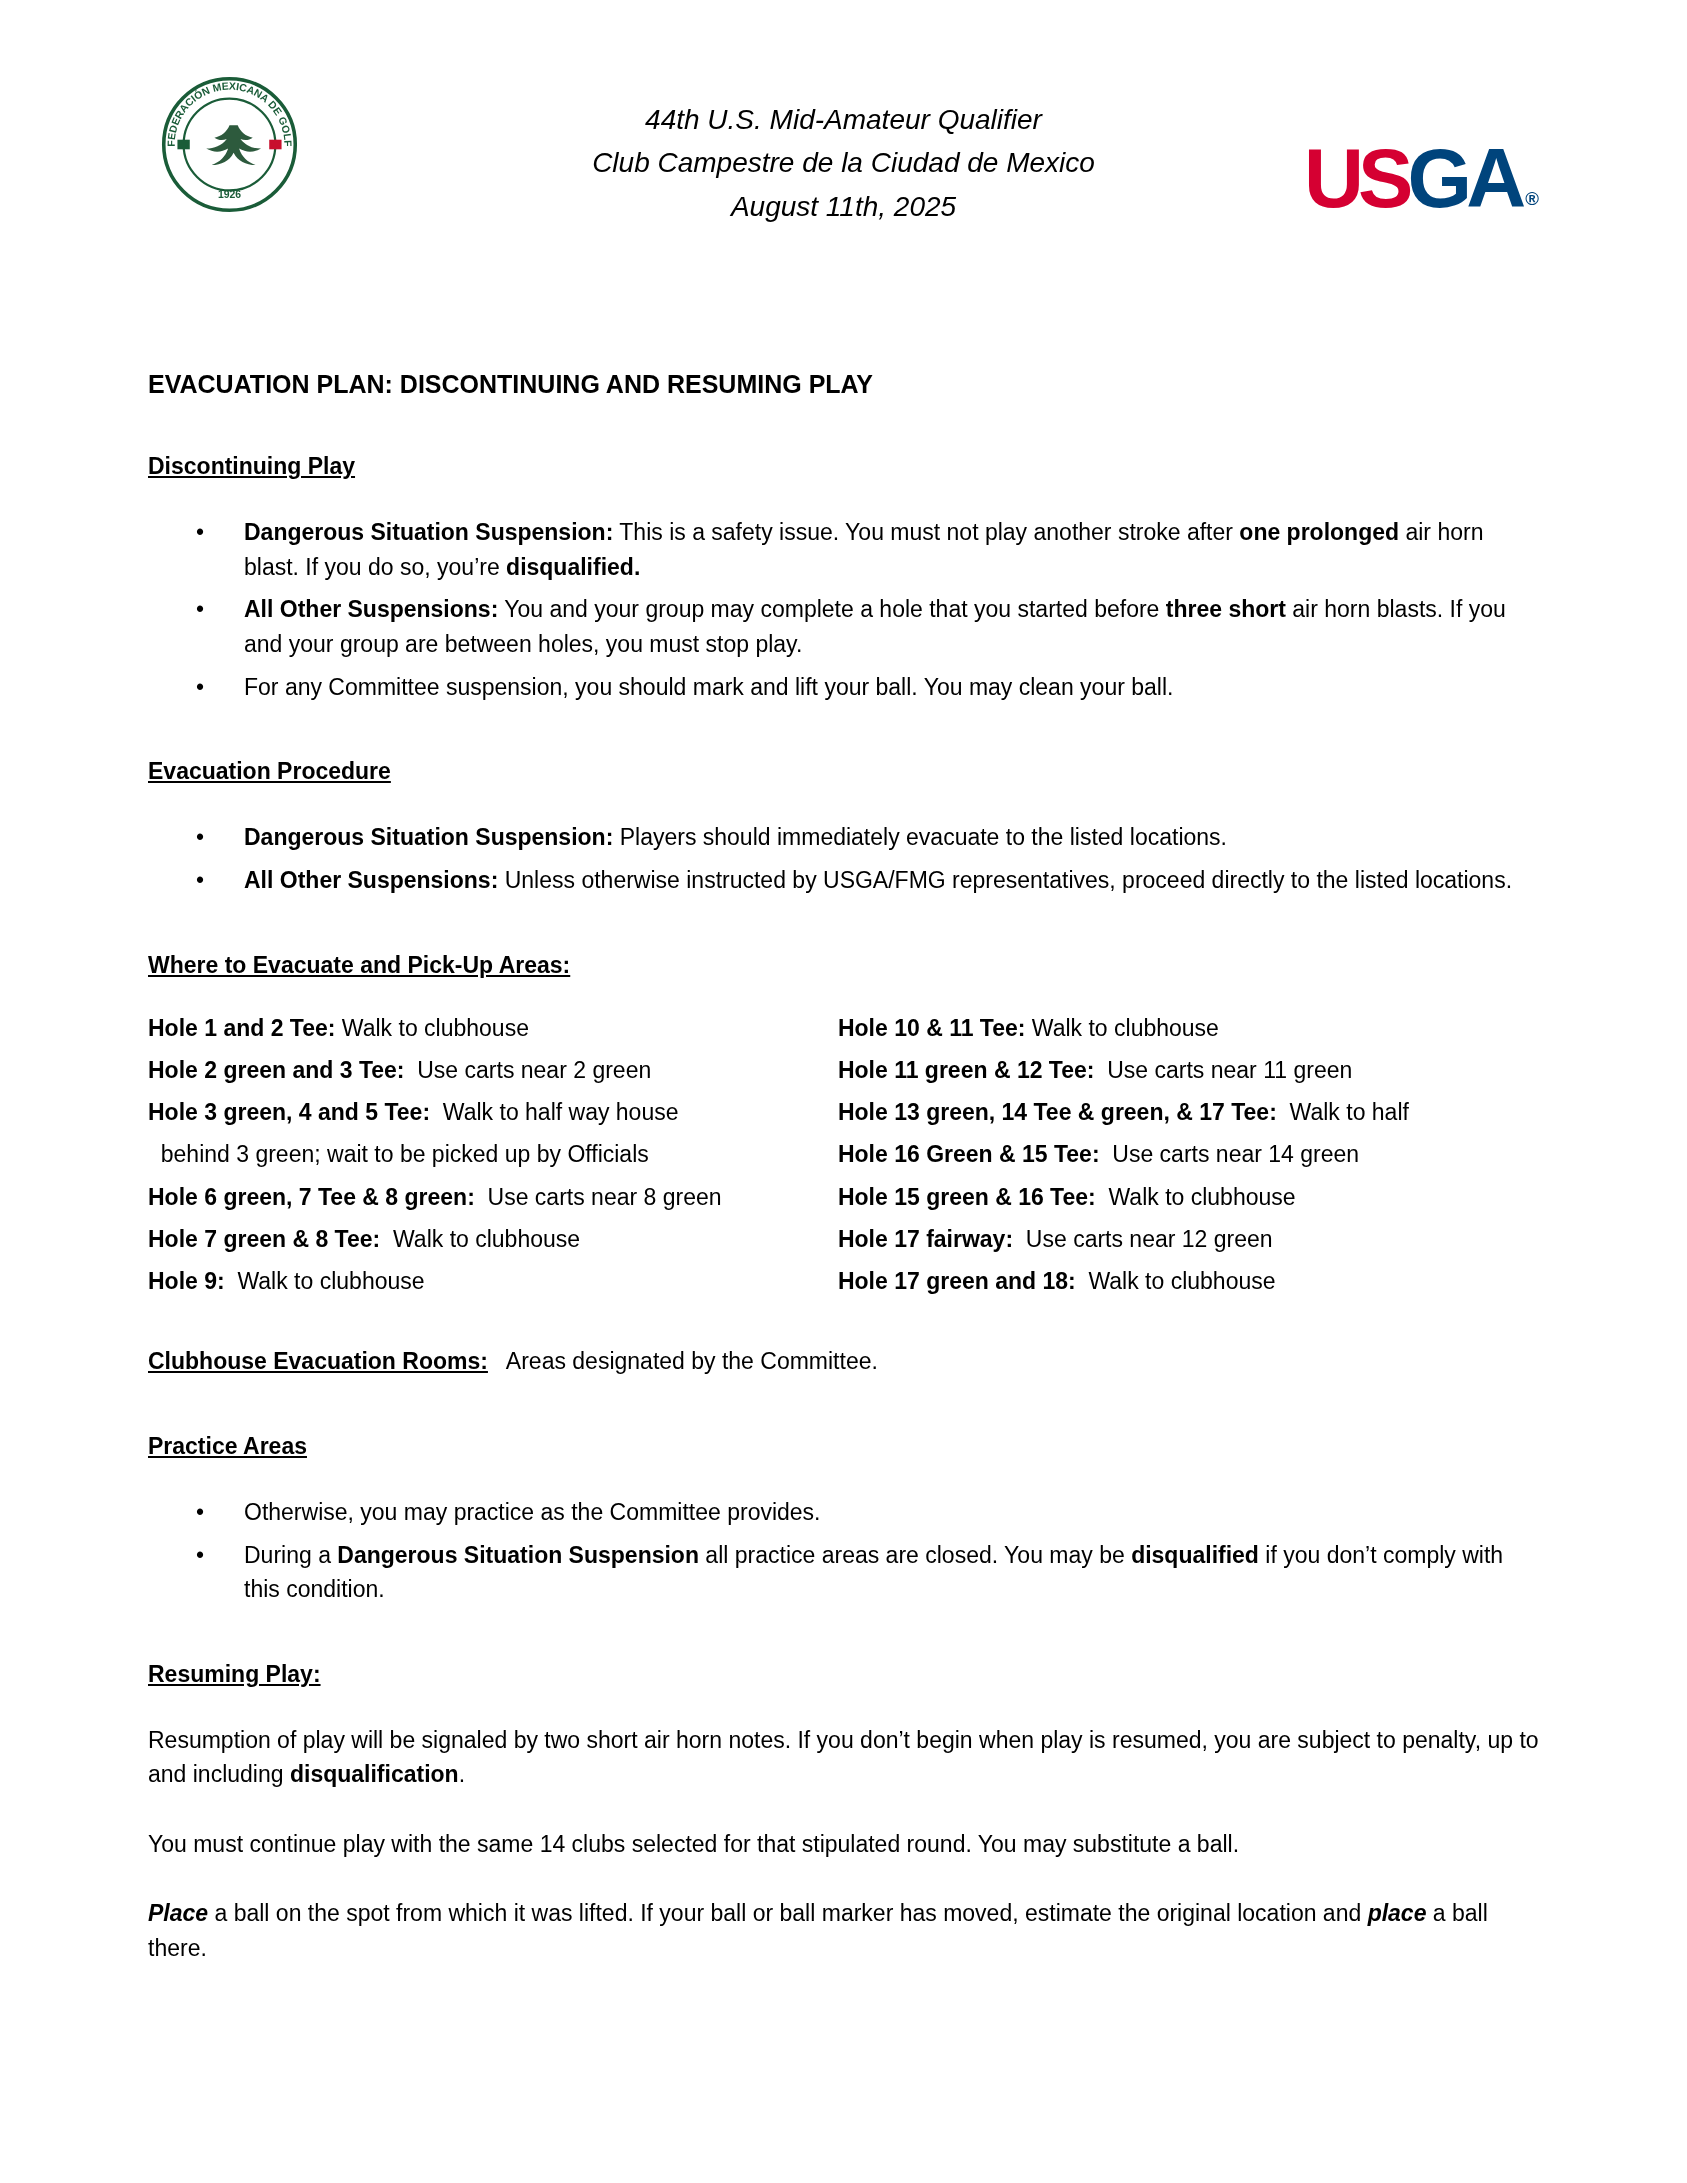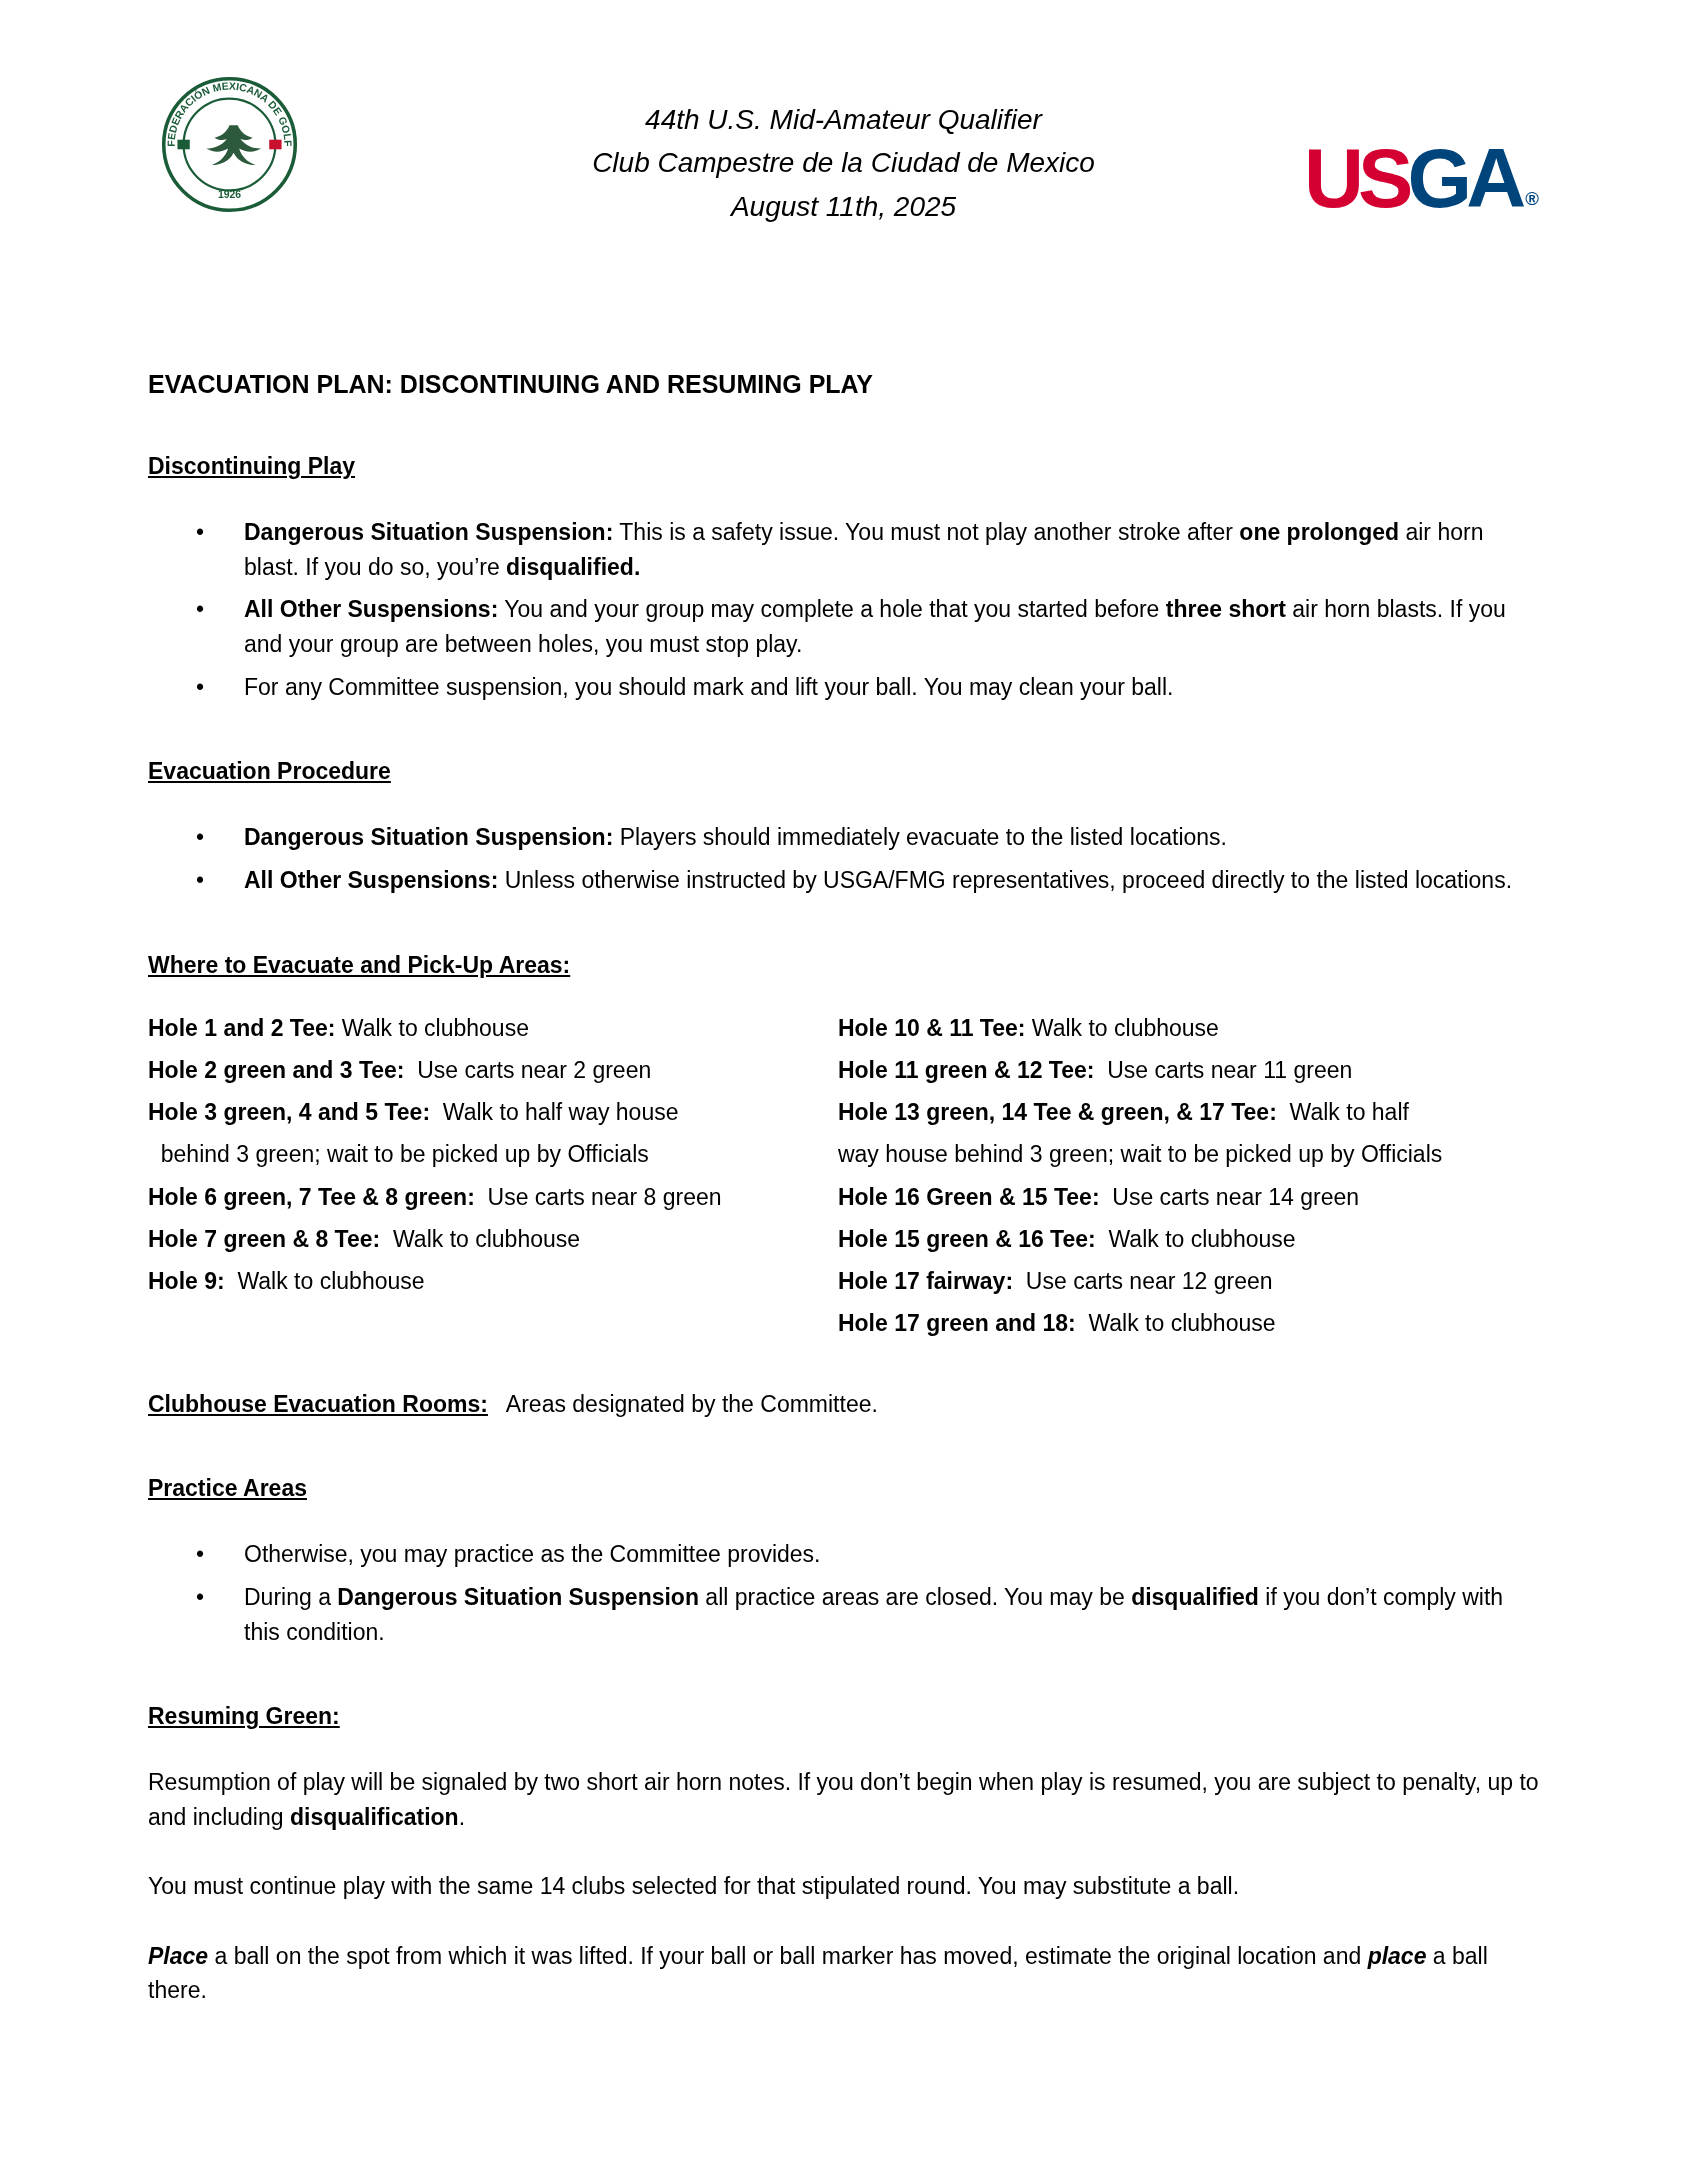--- a/index.html
+++ b/index.html
@@ -111,33 +111,32 @@
           <div class="hole-line"><span class="seg b">Hole 3 green, 4 and 5 Tee:</span><span class="seg">  Walk to half way house</span></div>
           <div class="hole-line"><span class="seg">  behind 3 green; wait to be picked up by Officials</span></div>
           <div class="hole-line"><span class="seg b">Hole 6 green, 7 Tee &amp; 8 green:</span><span class="seg">  Use carts near 8 green</span></div>
           <div class="hole-line"><span class="seg b">Hole 7 green &amp; 8 Tee:</span><span class="seg">  Walk to clubhouse</span></div>
           <div class="hole-line"><span class="seg b">Hole 9:</span><span class="seg">  Walk to clubhouse</span></div>
         </div>
         <div class="col-right">
           <div class="hole-line"><span class="seg b">Hole 10 &amp; 11 Tee:</span><span class="seg"> Walk to clubhouse</span></div>
           <div class="hole-line"><span class="seg b">Hole 11 green &amp; 12 Tee:</span><span class="seg">  Use carts near 11 green</span></div>
           <div class="hole-line"><span class="seg b">Hole 13 green, 14 Tee &amp; green, &amp; 17 Tee:</span><span class="seg">  Walk to half</span></div>
-          <div class="hole-line"><span class="seg">way house behind 3 green; wait to be picked up by Officials</span></div>
           <div class="hole-line"><span class="seg b">Hole 16 Green &amp; 15 Tee:</span><span class="seg">  Use carts near 14 green</span></div>
           <div class="hole-line"><span class="seg b">Hole 15 green &amp; 16 Tee:</span><span class="seg">  Walk to clubhouse</span></div>
           <div class="hole-line"><span class="seg b">Hole 17 fairway:</span><span class="seg">  Use carts near 12 green</span></div>
           <div class="hole-line"><span class="seg b">Hole 17 green and 18:</span><span class="seg">  Walk to clubhouse</span></div>
         </div>
       </div>
       <p class="para"><span class="seg b u">Clubhouse Evacuation Rooms:</span><span class="seg">   Areas designated by the Committee.</span></p>
       <div class="sec-heading"><span class="seg b u">Practice Areas</span></div>
       <ul class="bullets">
         <li><span class="seg">Otherwise, you may practice as the Committee provides.</span></li>
         <li><span class="seg">During a </span><span class="seg b">Dangerous Situation Suspension</span><span class="seg"> all practice areas are closed. You may be </span><span class="seg b">disqualified</span><span class="seg"> if you don’t comply with this condition.</span></li>
       </ul>
-      <div class="sec-heading"><span class="seg b u">Resuming Green:</span></div>
+      <div class="sec-heading"><span class="seg b u">Resuming Play:</span></div>
       <p class="para"><span class="seg">Resumption of play will be signaled by two short air horn notes. If you don’t begin when play is resumed, you are subject to penalty, up to and including </span><span class="seg b">disqualification</span><span class="seg">.</span></p>
       <p class="para"><span class="seg">You must continue play with the same 14 clubs selected for that stipulated round. You may substitute a ball.</span></p>
       <p class="para"><span class="seg b i">Place</span><span class="seg"> a ball on the spot from which it was lifted. If your ball or ball marker has moved, estimate the original location and </span><span class="seg b i">place</span><span class="seg"> a ball there.</span></p>
     </div>
 
 </div>
 
 
 </body></html>

